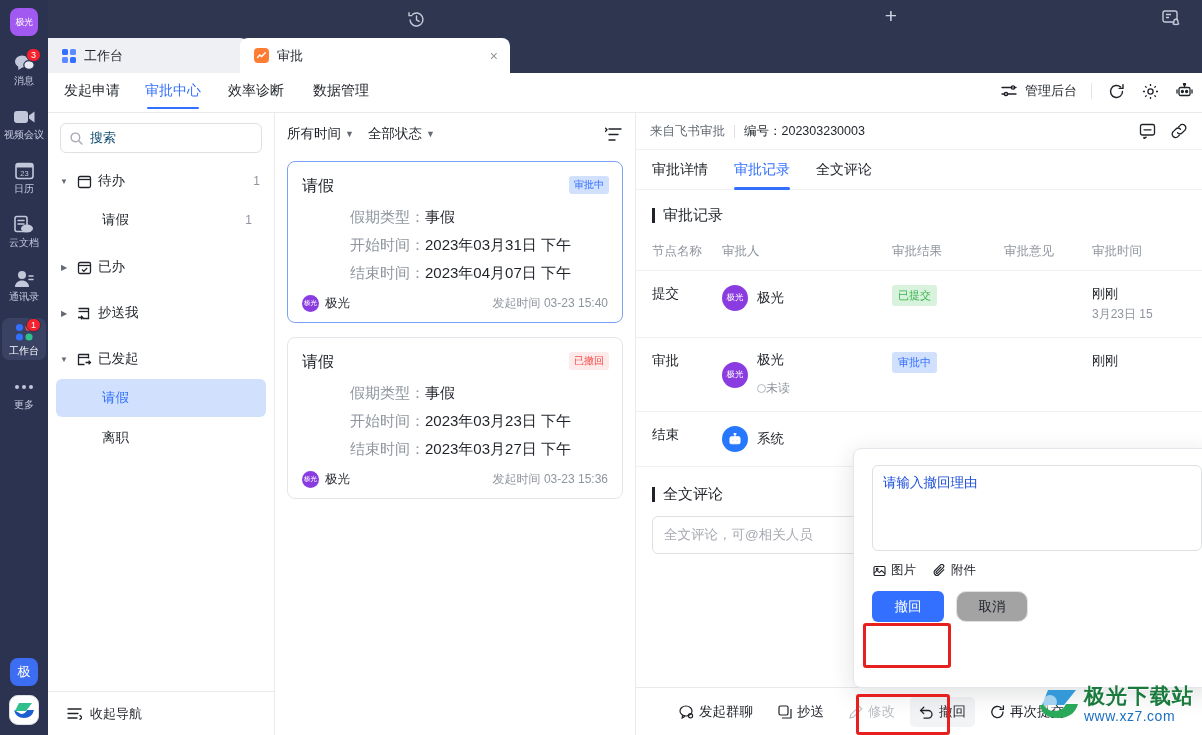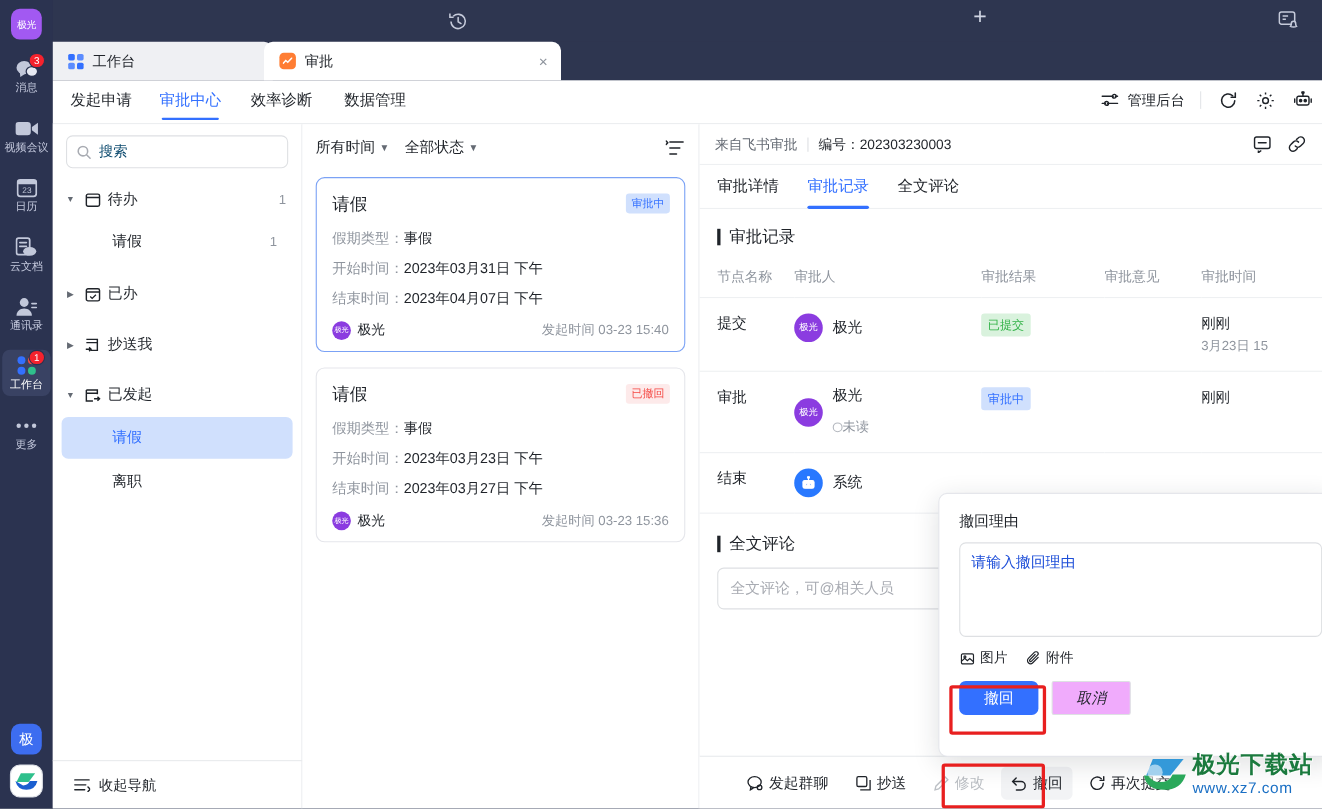--- a/index.html
+++ b/index.html
@@ -145,21 +145,21 @@
     padding: 14px 14px 10px; position: relative; cursor: pointer; background: #fff;
   }
   .card.active { border: 1px solid #7ba2f5; }
   .card-title { font-size: 16px; color: #1f2329; margin-bottom: 11px; }
   .card-chip {
     position: absolute; right: 13px; top: 14px; font-size: 10px;
     border-radius: 3px; padding: 2px 5px;
   }
   .chip-blue { background: #d0e0fd; color: #3370ff; }
   .chip-red { background: #fdeaea; color: #f54a45; }
-  .card-row { font-size: 13px; color: #1f2329; margin-bottom: 9px; }
+  .card-row { font-size: 15px; color: #1f2329; margin-bottom: 9px; margin-left: 48px; }
   .card-row .k { color: #8f959e; }
   .card-foot { display: flex; align-items: center; margin-top: 12px; }
   .mini-av {
     width: 17px; height: 17px; border-radius: 50%; background: #8b3ce0;
     color: #fff; font-size: 6.5px; display: flex; align-items: center; justify-content: center; margin-right: 6px;
   }
   .foot-name { font-size: 12.5px; color: #1f2329; }
   .foot-time { margin-left: auto; font-size: 12px; color: #8f959e; }
 
   
@@ -236,22 +236,22 @@
     padding: 8px 10px; font-size: 13.5px; color: #1d4ed8;
   }
   .pop-attach { display: flex; gap: 16px; margin-top: 11px; }
   .pa { display: flex; align-items: center; gap: 4px; font-size: 12.5px; color: #1f2329; cursor: pointer; }
   .pop-btns { display: flex; gap: 12px; margin-top: 12px; }
   .btn-primary {
     width: 72px; height: 31px; background: #3370ff; color: #fff; border: none;
     border-radius: 6px; font-size: 13.5px; cursor: pointer; font-family: inherit;
   }
   .btn-ghost {
-    width: 72px; height: 31px; background: #f0abfc; color: #1f2329; border: 1px solid #dee0e3;
-    border-radius: 2px; font-size: 13.5px; cursor: pointer; font-family: inherit; font-style: italic;
+    width: 72px; height: 31px; background: #a3a3a3; color: #1f2329; border: 1px solid #dee0e3;
+    border-radius: 10px; font-size: 13.5px; cursor: pointer; font-family: inherit;
   }
 
   
   .wm { position: absolute; right: 8px; bottom: 12px; z-index: 70; display: flex; align-items: center; gap: 4px; }
   .wm-logo { width: 44px; height: 34px; position: relative; }
   .wm-txt { display: flex; flex-direction: column; line-height: 1; }
   .wm-t1 { font-size: 21px; font-weight: bold; color: #1b7a3e; letter-spacing: 1px;
            text-shadow: 1px 1px 0 rgba(255,255,255,.9); }
   .wm-t2 { font-size: 14px; color: #1a6fc4; margin-top: 3px; letter-spacing: .5px; }
 </style>
@@ -758,21 +758,20 @@
               <path d="M13.4 1v3.4H10"></path>
           </svg>
         </span>
         <span>再次提交</span>
       </div>
     </div>
 
   </div>
 
   <div class="popup">
-    <div class="pop-label">撤回理由</div>
     <div class="pop-ta">
       <span>请输入撤回理由</span>
     </div>
     <div class="pop-attach">
       <div class="pa">
         <span class="act-ico">
           <svg width="13" height="12" viewBox="0 0 13 12" fill="none" stroke="#1f2329" stroke-width="1.1">
             <rect x="1" y="1.5" width="11" height="9" rx="1.2"></rect>
               <path d="M1 8.2l3-2.8 2.4 2.2 2.2-2 3.4 3"></path>
               <circle cx="4.2" cy="4.2" r=".9"></circle>

